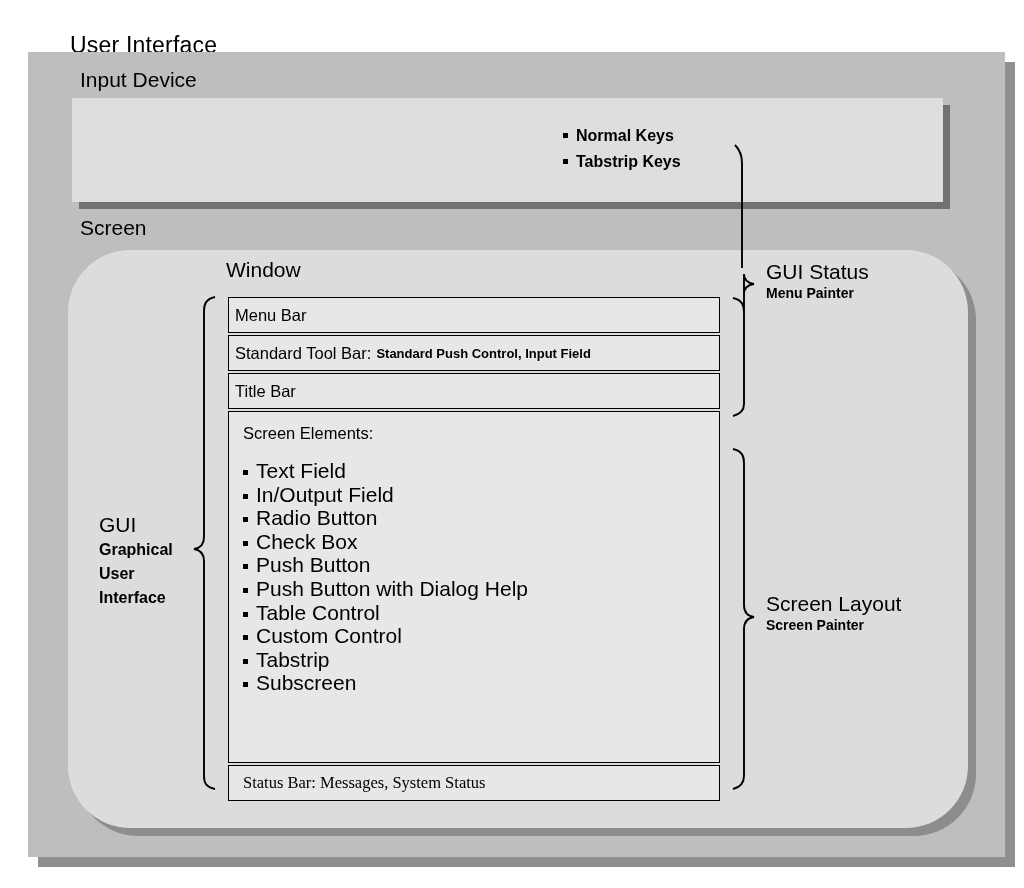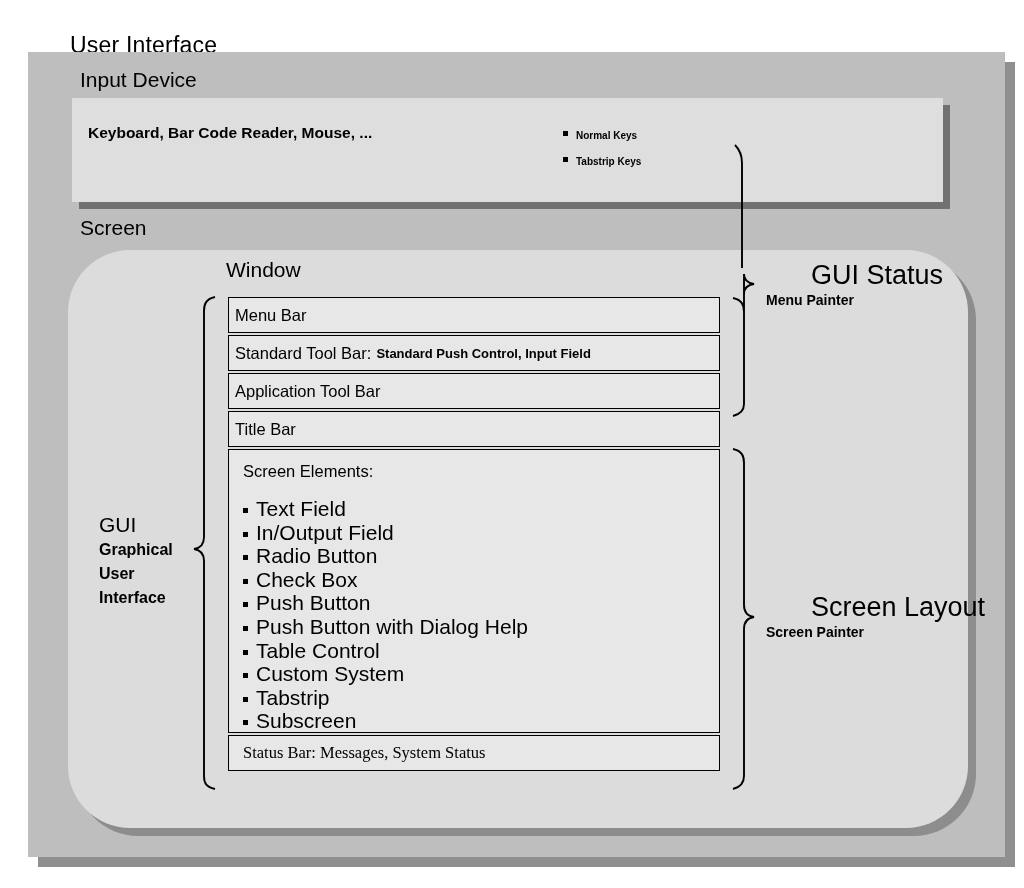--- a/index.html
+++ b/index.html
@@ -82,21 +82,21 @@
     left: 88px;
     top: 124px;
     font-size: 15.5px;
     font-weight: bold;
     white-space: nowrap;
   }
   .keys-list {
     position: absolute;
     left: 563px;
     top: 123px;
-    font-size: 10px;
+    font-size: 16px;
     font-weight: bold;
     line-height: 26px;
   }
   .keys-list .bullet-row {
     white-space: nowrap;
   }
   .sq-bullet {
     display: inline-block;
     width: 5px;
     height: 5px;
@@ -160,21 +160,21 @@
     white-space: nowrap;
   }
   .bar-row .sub-small {
     font-size: 13px;
     font-weight: bold;
     margin-left: 5px;
   }
   .elements-box {
     box-sizing: border-box;
     width: 492px;
-    height: 284px;
+    height: 352px;
     background: #e7e7e7;
     border: 1.5px solid #000000;
     margin-bottom: 2px;
     padding: 12px 0 0 14px;
   }
   .elements-head {
     font-size: 16.5px;
     margin-bottom: 16px;
   }
   .elements-list {
@@ -215,23 +215,22 @@
     fill: none;
     stroke: #000000;
     stroke-width: 1.9;
   }
 
   
   .annot {
     position: absolute;
   }
   .annot .annot-main {
-    font-size: 27px;
-    white-space: nowrap;
-    margin-left: 45px;
+    font-size: 21px;
+    white-space: nowrap;
   }
   .annot .annot-sub {
     font-size: 14px;
     font-weight: bold;
     white-space: nowrap;
     margin-top: 1px;
   }
   .gui-status-annot { left: 766px; top: 260px; }
   .screen-layout-annot { left: 766px; top: 592px; }
 
@@ -259,21 +258,20 @@
 <div id="stage">
 
   <div class="outer-title">User Interface</div>
 
   <div class="ui-panel-shadow"></div>
   <div class="ui-panel"></div>
 
   <div class="input-device-title">Input Device</div>
   <div class="input-device-box-shadow"></div>
   <div class="input-device-box"></div>
-  <div class="device-list-text">Keyboard, Bar Code Reader, Mouse, ...</div>
   <div class="keys-list">
     <div class="bullet-row"><span class="sq-bullet"></span><span>Normal Keys</span></div>
     <div class="bullet-row"><span class="sq-bullet"></span><span>Tabstrip Keys</span></div>
   </div>
 
   <div class="screen-title">Screen</div>
   <div class="screen-round-shadow"></div>
   <div class="screen-round"></div>
 
   <div class="window-title">Window</div>
@@ -282,39 +280,36 @@
 
     <div class="bar-row">
       <span>Menu Bar</span>
     </div>
 
     <div class="bar-row">
       <span>Standard Tool Bar:</span>
       <span class="sub-small">Standard Push Control, Input Field</span>
     </div>
 
-    <div class="bar-row">
-      <span>Application Tool Bar</span>
-    </div>
 
     <div class="bar-row">
       <span>Title Bar</span>
     </div>
 
     <div class="elements-box">
       <div class="elements-head">Screen Elements:</div>
       <div class="elements-list">
         <div class="li"><span class="sq-bullet"></span><span>Text Field</span></div>
         <div class="li"><span class="sq-bullet"></span><span>In/Output Field</span></div>
         <div class="li"><span class="sq-bullet"></span><span>Radio Button</span></div>
         <div class="li"><span class="sq-bullet"></span><span>Check Box</span></div>
         <div class="li"><span class="sq-bullet"></span><span>Push Button</span></div>
         <div class="li"><span class="sq-bullet"></span><span>Push Button with Dialog Help</span></div>
         <div class="li"><span class="sq-bullet"></span><span>Table Control</span></div>
-        <div class="li"><span class="sq-bullet"></span><span>Custom System</span></div>
+        <div class="li"><span class="sq-bullet"></span><span>Custom Control</span></div>
         <div class="li"><span class="sq-bullet"></span><span>Tabstrip</span></div>
         <div class="li"><span class="sq-bullet"></span><span>Subscreen</span></div>
       </div>
     </div>
 
     <div class="status-row">
       <span>Status Bar: Messages, System Status</span>
     </div>
   </div>
 

